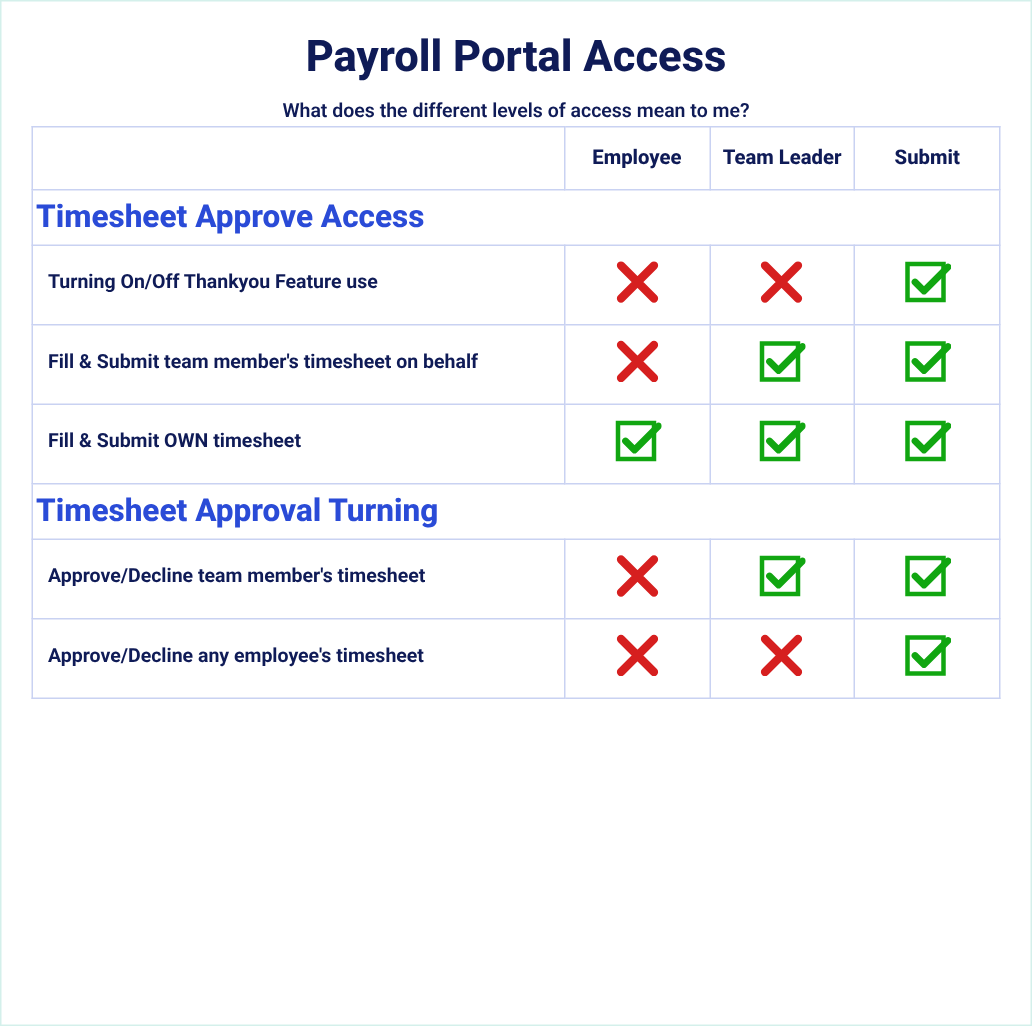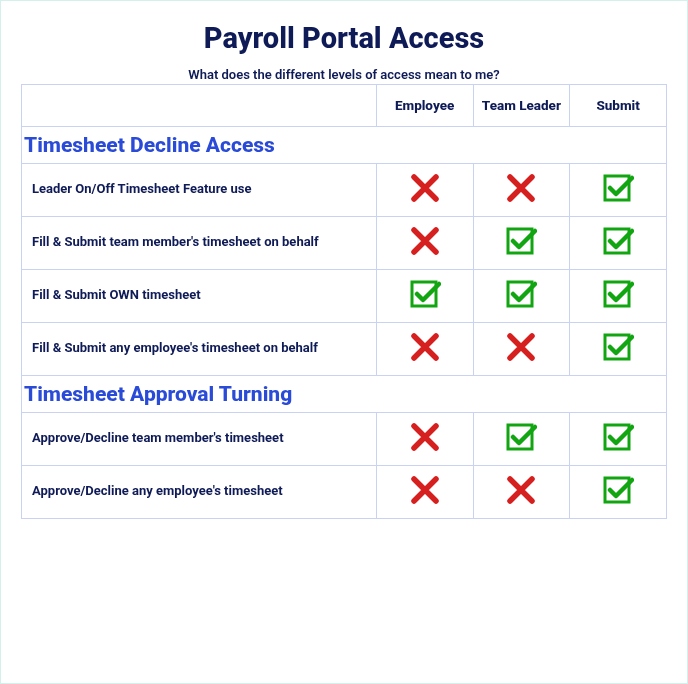--- a/index.html
+++ b/index.html
@@ -88,24 +88,24 @@
   <thead>
     <tr>
       <th class="blank"></th>
       <th>Employee</th>
       <th>Team Leader</th>
       <th>Submit</th>
     </tr>
   </thead>
   <tbody id="matrix-body">
       <tr class="section-row">
-        <td colspan="4"><span class="section-heading">Timesheet Decline Access</span></td>
-      </tr>
-      <tr>
-        <td class="feature-cell">Leader On/Off Timesheet Feature use</td>
+        <td colspan="4"><span class="section-heading">Timesheet Approve Access</span></td>
+      </tr>
+      <tr>
+        <td class="feature-cell">Turning On/Off Thankyou Feature use</td>
         <td class="mark-cell">
   <span class="icon-x">
     <svg viewBox="0 0 32 32">
       <path d="M5 5 L27 27 M27 5 L5 27" stroke-width="5.5" stroke-linecap="round"></path>
     </svg>
   </span>
 </td>
         <td class="mark-cell">
   <span class="icon-x">
     <svg viewBox="0 0 32 32">
@@ -156,45 +156,20 @@
       <rect x="3" y="4" width="24" height="24" stroke-width="3" fill="none"></rect>
       <path d="M8 16 L14 22 L30 6" stroke-width="4.5" stroke-linecap="round" stroke-linejoin="round"></path>
     </svg>
   </span>
 </td>
         <td class="mark-cell">
   <span class="icon-check">
     <svg viewBox="0 0 32 32">
       <rect x="3" y="4" width="24" height="24" stroke-width="3" fill="none"></rect>
       <path d="M8 16 L14 22 L30 6" stroke-width="4.5" stroke-linecap="round" stroke-linejoin="round"></path>
-    </svg>
-  </span>
-</td>
-        <td class="mark-cell">
-  <span class="icon-check">
-    <svg viewBox="0 0 32 32">
-      <rect x="3" y="4" width="24" height="24" stroke-width="3" fill="none"></rect>
-      <path d="M8 16 L14 22 L30 6" stroke-width="4.5" stroke-linecap="round" stroke-linejoin="round"></path>
-    </svg>
-  </span>
-</td>
-      </tr>
-      <tr>
-        <td class="feature-cell">Fill &amp; Submit any employee's timesheet on behalf</td>
-        <td class="mark-cell">
-  <span class="icon-x">
-    <svg viewBox="0 0 32 32">
-      <path d="M5 5 L27 27 M27 5 L5 27" stroke-width="5.5" stroke-linecap="round"></path>
-    </svg>
-  </span>
-</td>
-        <td class="mark-cell">
-  <span class="icon-x">
-    <svg viewBox="0 0 32 32">
-      <path d="M5 5 L27 27 M27 5 L5 27" stroke-width="5.5" stroke-linecap="round"></path>
     </svg>
   </span>
 </td>
         <td class="mark-cell">
   <span class="icon-check">
     <svg viewBox="0 0 32 32">
       <rect x="3" y="4" width="24" height="24" stroke-width="3" fill="none"></rect>
       <path d="M8 16 L14 22 L30 6" stroke-width="4.5" stroke-linecap="round" stroke-linejoin="round"></path>
     </svg>
   </span>

